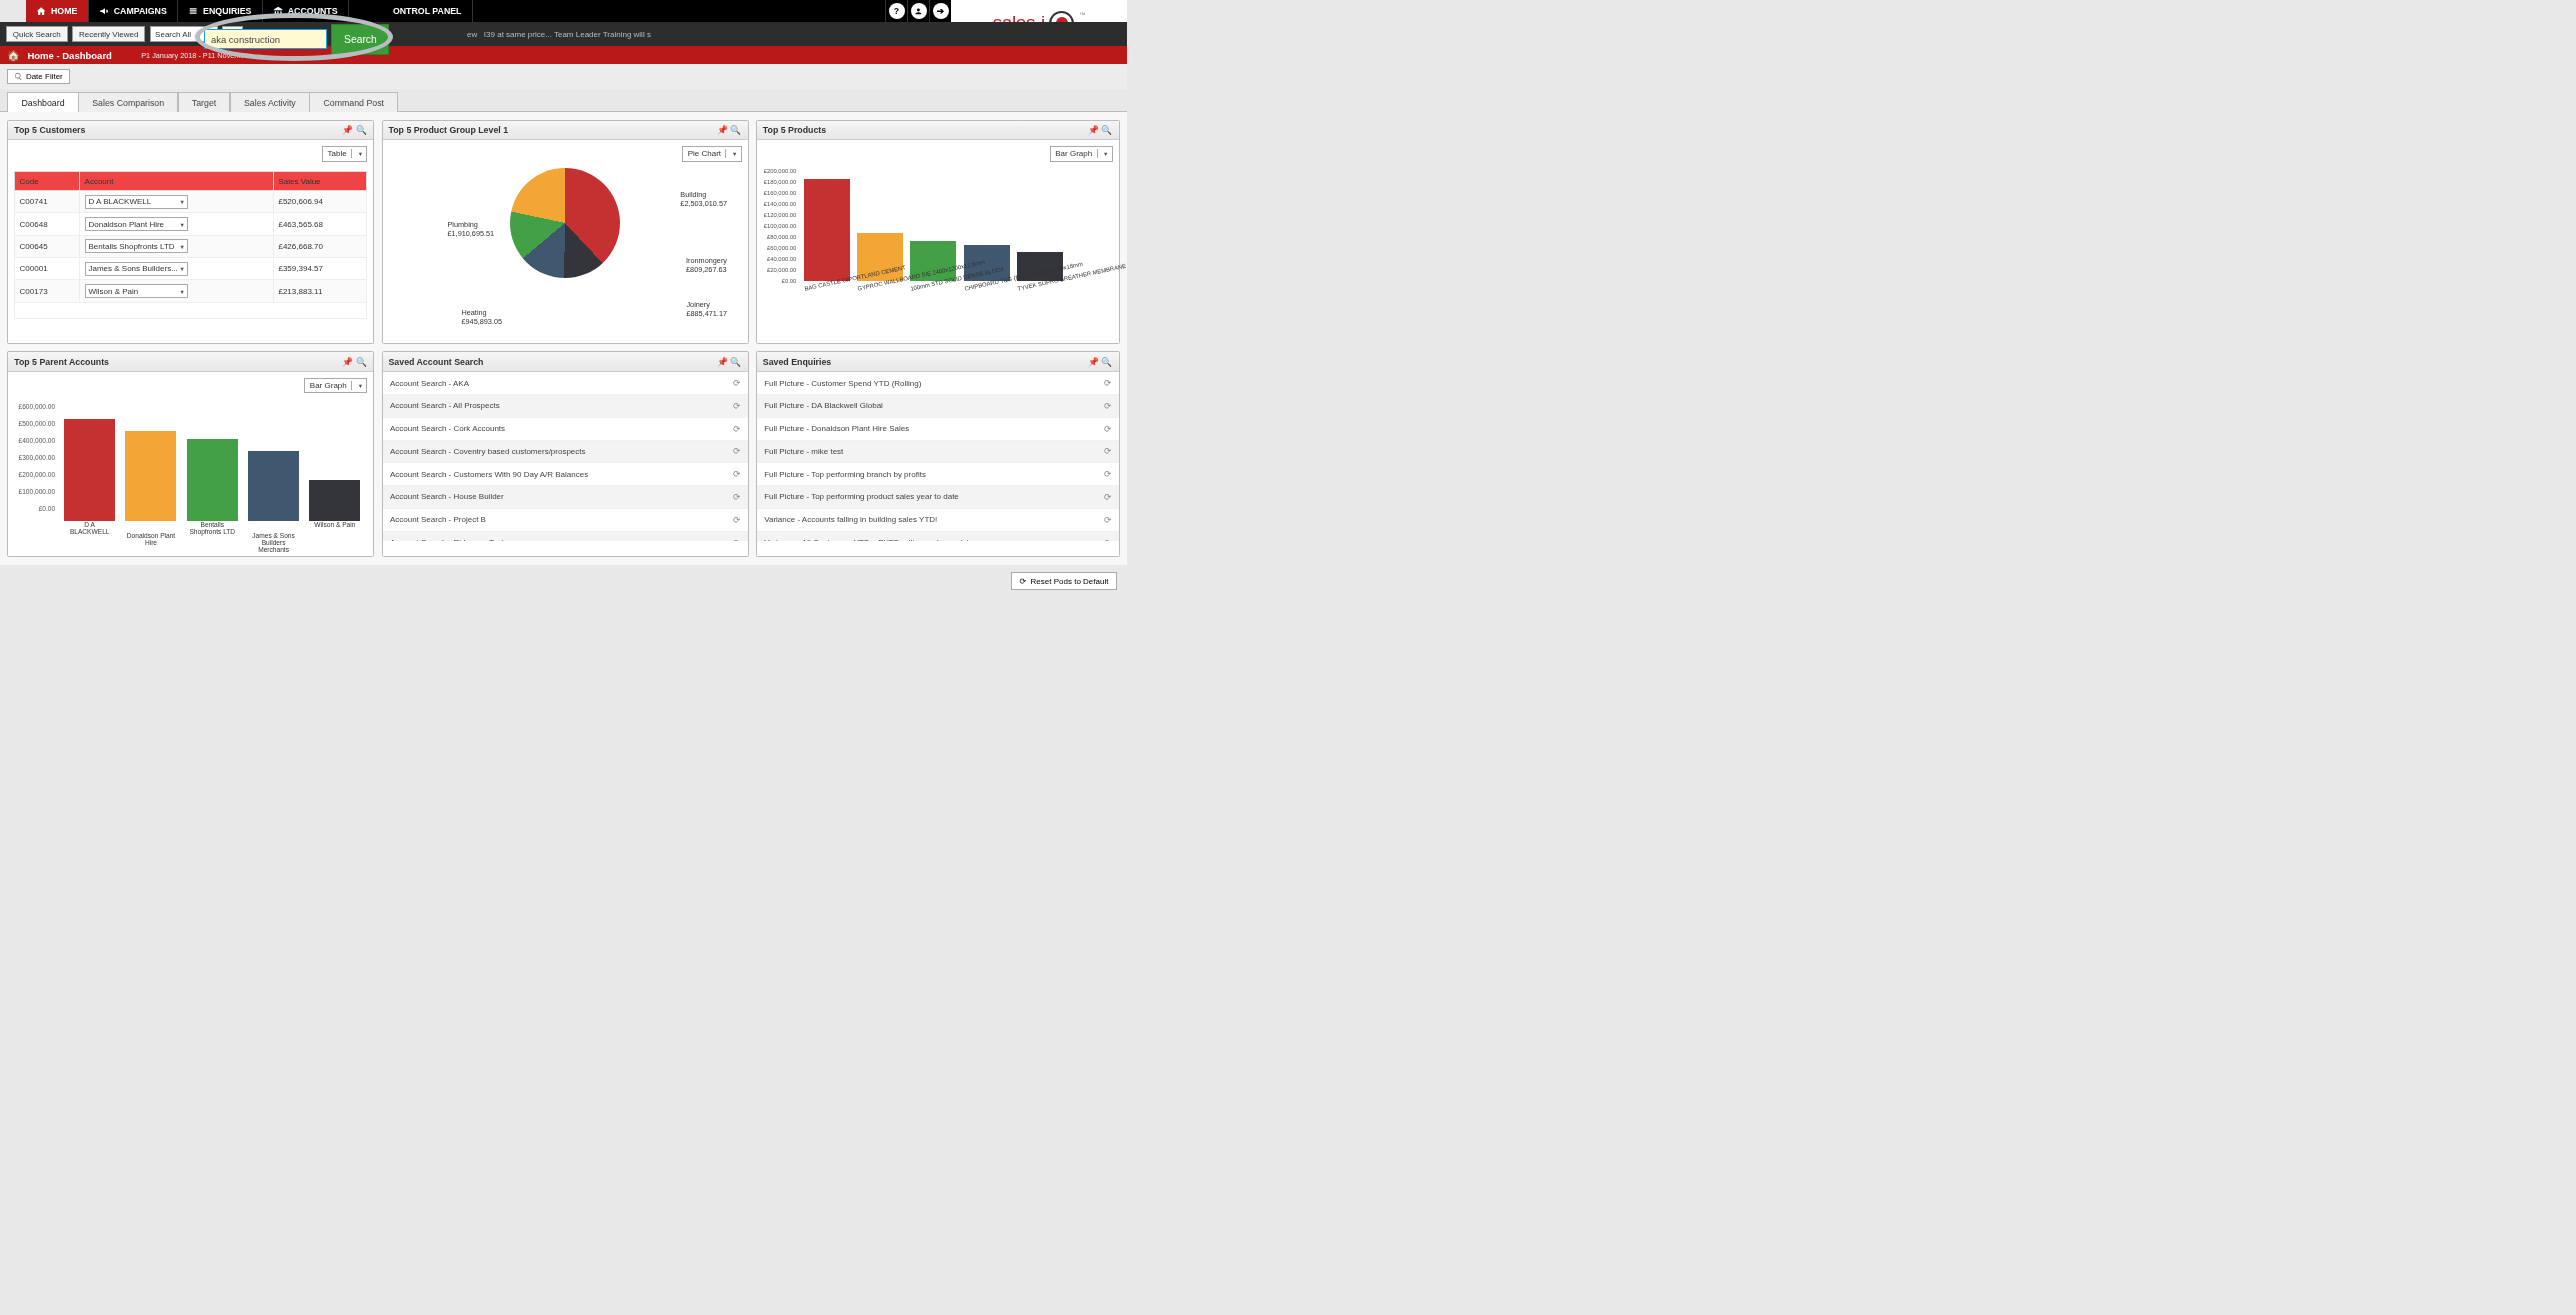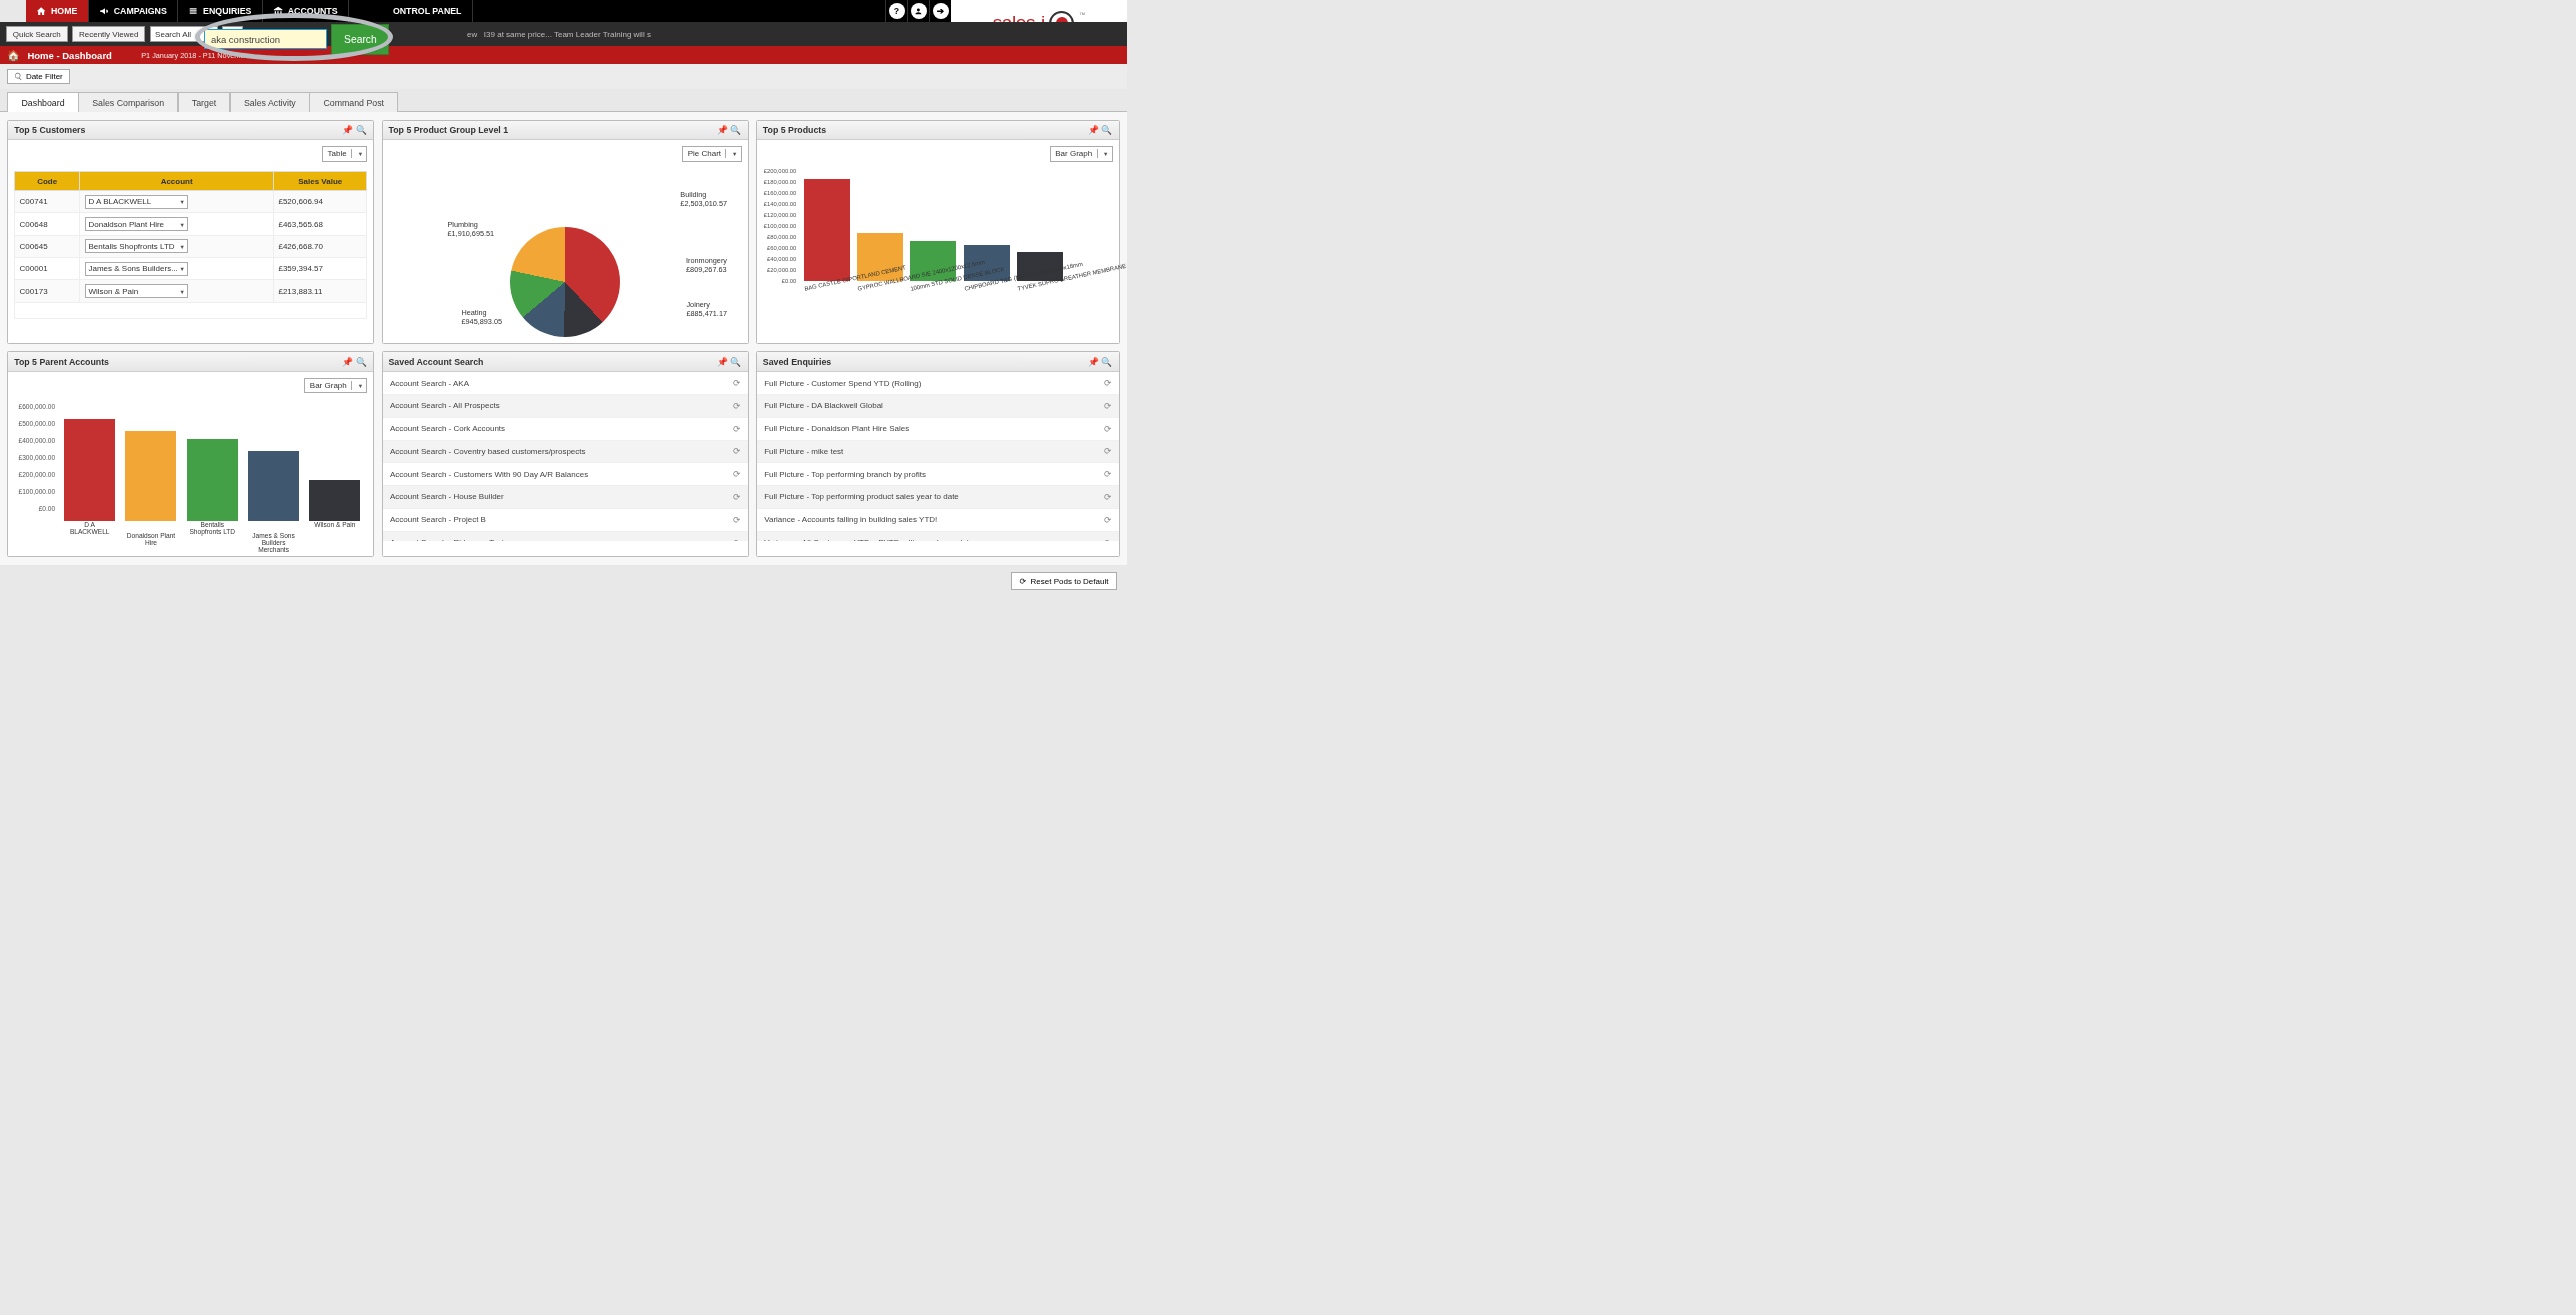--- a/index.html
+++ b/index.html
@@ -43,27 +43,27 @@
 .pod { background:#fff; border:0.7px solid #bbb; border-radius:1.5px; display:flex; flex-direction:column; min-height:206px;}
 .pod-h { background:linear-gradient(#f6f6f6,#e6e6e6); border-bottom:0.7px solid #ccc; padding:4.4px 5.9px; font-size:8.8px; font-weight:bold; color:#333; display:flex; align-items:center;}
 .pod-h .pod-icons { margin-left:auto; display:flex; gap:2.9px; color:#888;}
 .pod-h .pod-icons span { cursor:pointer; font-size:8.8px;}
 .pod-body { padding:5.9px; flex:1; position:relative; }
 
 .mini-dd { border:0.7px solid #aaa; background:#fff; font-size:8px; padding:2.2px 4.4px; display:inline-flex; align-items:center; gap:2.9px; cursor:pointer; position:absolute; right:5.9px; top:5.9px;}
 .mini-dd .car { border-left:0.7px solid #aaa; padding-left:4.4px; margin-left:1.5px;}
 
 .tbl { width:100%; border-collapse:collapse; margin-top:25px; font-size:8px; border:0.7px solid #ccc;}
-.tbl th { background:#eab308; text-align:center; padding:4.4px; border:0.7px solid #ddd; font-weight:bold;}
+.tbl th { background:#ef4444; text-align:left; padding:4.4px; border:0.7px solid #ddd; font-weight:normal;}
 .tbl td { padding:3.7px 4.4px; border:0.7px solid #eee; }
 .tbl tr:nth-child(even) td { background:#fafafa;}
 .acct-dd { width:103px; border:0.7px solid #aaa; background:#fff; padding:1.5px 2.9px; font-size:8px; display:flex; justify-content:space-between; align-items:center;}
 
 
-.pie-wrap { display:flex; justify-content:center; align-items:flex-end; height:169px; margin-top:22px; position:relative;}
+.pie-wrap { display:flex; justify-content:center; align-items:flex-start; height:169px; margin-top:22px; position:relative;}
 .pie { width:110px; height:110px; border-radius:50%; background: conic-gradient(
   #c53030 0deg 137deg,
   #33353a 137deg 181deg,
   #3f5870 181deg 230deg,
   #43a047 230deg 282deg,
   #f1a636 282deg 360deg
 ); position:relative;}
 .pie-label { position:absolute; font-size:7.3px; color:#333; white-space:nowrap; }
 
 

